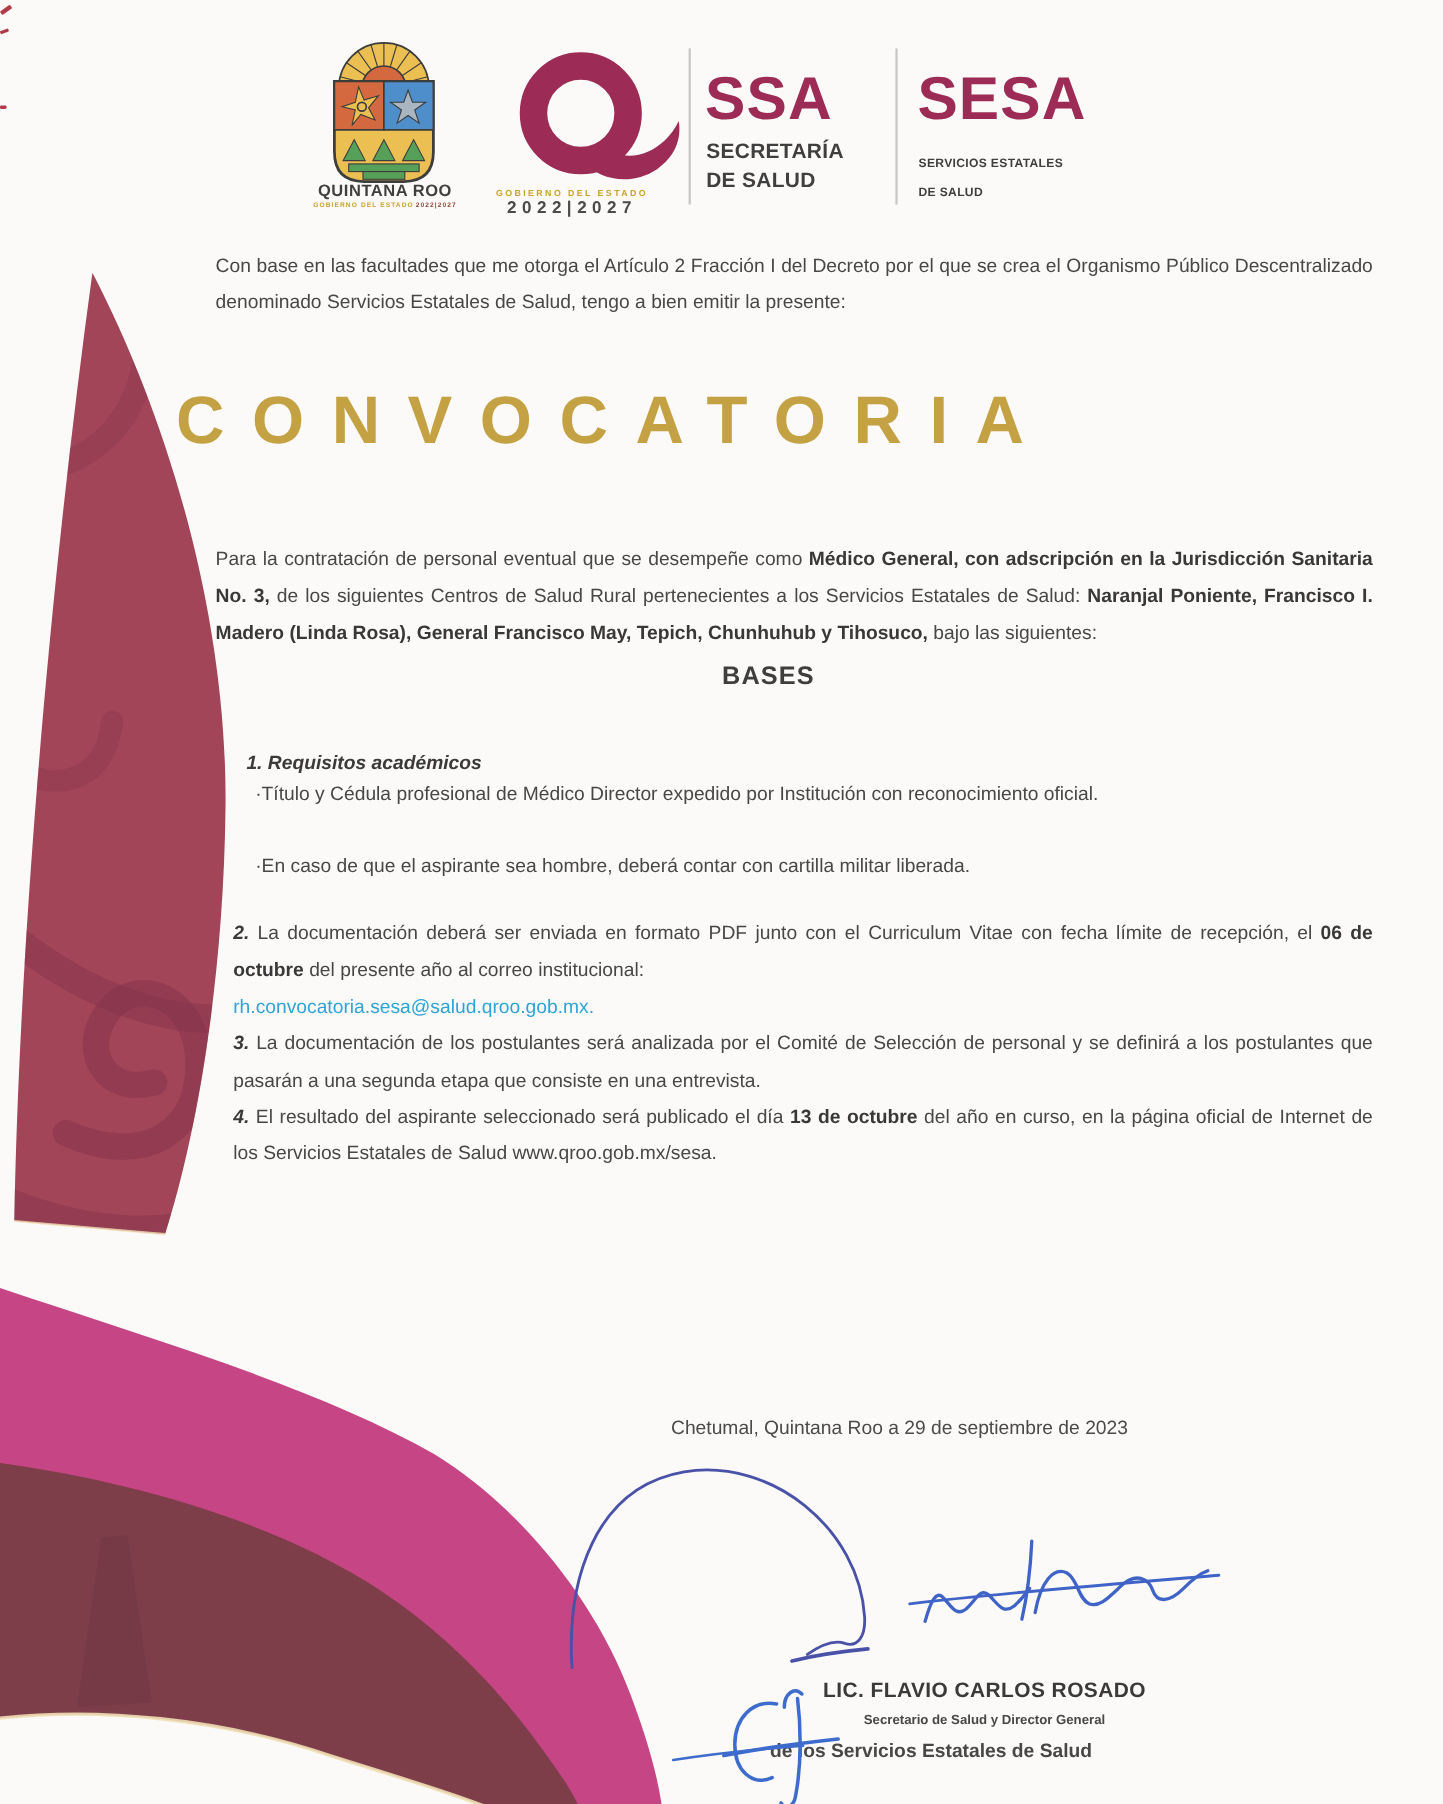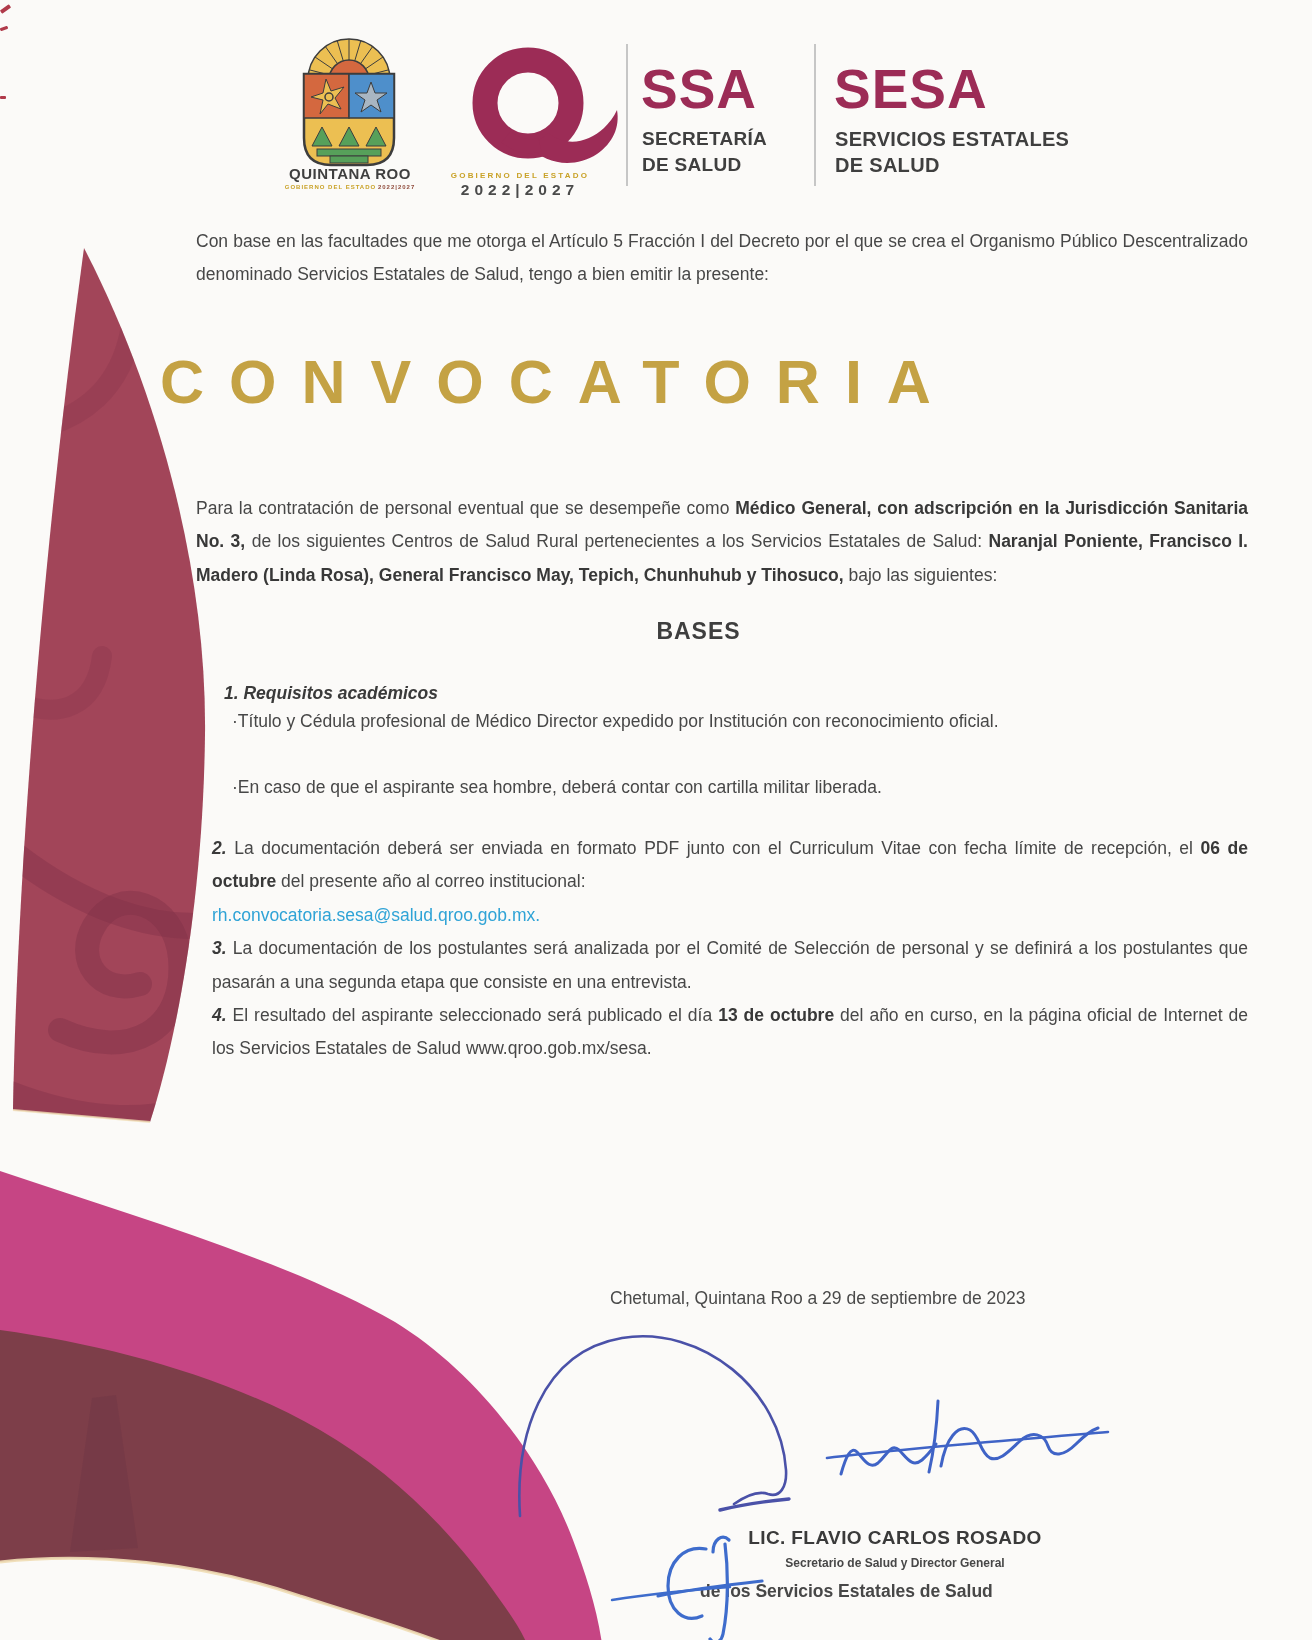--- a/index.html
+++ b/index.html
@@ -15,31 +15,31 @@
   .coat-sub{left:268px;top:184px;width:164px;text-align:center;font-size:6px;font-weight:700;}
   .coat-sub .g{color:#c9a227;letter-spacing:1px;}
   .coat-sub .y{color:#8f4a3a;letter-spacing:1px;}
   .q-sub1{left:430px;top:171px;width:180px;text-align:center;font-size:8px;font-weight:700;color:#c9a227;letter-spacing:2.2px;}
   .q-sub2{left:426px;top:181px;width:188px;text-align:center;font-size:15.5px;font-weight:700;color:#4a4a4a;letter-spacing:5px;}
   .acronym{font-size:55px;font-weight:800;color:#9c2c56;letter-spacing:1px;line-height:1;}
   .ssa-acro{left:641px;top:62px;}
   .sesa-acro{left:834px;top:62px;}
   .logo-sub{font-size:19px;font-weight:700;color:#3f3f3f;line-height:26px;letter-spacing:.3px;}
   .ssa-sub{left:642px;top:126px;}
-  .sesa-sub{left:835px;top:126px;font-size:20px;}
+  .sesa-sub{left:835px;top:136px;font-size:11px;}
   .vdiv{width:1.5px;background:#c6c6c6;top:44px;height:142px;}
   .vdiv.d1{left:626px;} .vdiv.d2{left:814px;}
   
   .para{font-size:17.5px;line-height:33.4px;text-align:justify;color:#474747;}
   .para b{color:#383838;}
   .intro{left:196px;top:225px;width:1052px;}
   .doc-title{left:160px;top:347px;width:1040px;text-align:left;
     font-size:61px;font-weight:700;letter-spacing:25px;color:#c4a244;white-space:nowrap;}
   .para2{left:196px;top:456px;width:1052px;margin-top:36px;}
-  .bases-h{left:196px;top:618px;width:1005px;text-align:center;font-size:23px;font-weight:800;color:#3e3e3e;letter-spacing:1px;}
+  .bases-h{left:196px;top:601px;width:1005px;text-align:center;font-size:23px;font-weight:800;color:#3e3e3e;letter-spacing:1px;}
   .req-title{left:212px;top:671px;font-size:17.5px;font-weight:800;font-style:italic;color:#3a3a3a;}
   .bullet{left:232px;width:1014px;}
   .bu1{top:705px;}
   .bu2{top:771px;}
   .items{left:212px;top:832px;width:1036px;}
   .items p{margin:0;}
   .num{font-weight:800;font-style:italic;color:#3a3a3a;}
   .email{display:block;color:#2fa3d6;text-align:left;}
   .dateline{left:610px;top:1288px;font-size:17.5px;color:#4a4a4a;white-space:nowrap;}
   
@@ -135,21 +135,21 @@
   <div>SECRETARÍA</div>
   <div>DE SALUD</div>
 </div>
 
 <div class="abs acronym sesa-acro">SESA</div>
 <div class="abs logo-sub sesa-sub">
   <div>SERVICIOS ESTATALES</div>
   <div>DE SALUD</div>
 </div>
 
-<div class="abs para intro">Con base en las facultades que me otorga el Artículo 5 Fracción I del Decreto por el que se crea el Organismo Público Descentralizado denominado Servicios Estatales de Salud, tengo a bien emitir la presente:</div>
+<div class="abs para intro">Con base en las facultades que me otorga el Artículo 2 Fracción I del Decreto por el que se crea el Organismo Público Descentralizado denominado Servicios Estatales de Salud, tengo a bien emitir la presente:</div>
 
 <div class="abs doc-title">CONVOCATORIA</div>
 
 <p class="abs para para2"><span>Para la contratación de personal eventual que se desempeñe como </span><b>Médico General, con adscripción en la Jurisdicción Sanitaria No. 3,</b><span> de los siguientes Centros de Salud Rural pertenecientes a los Servicios Estatales de Salud: </span><b>Naranjal Poniente, Francisco I. Madero (Linda Rosa), General Francisco May, Tepich, Chunhuhub y Tihosuco,</b><span> bajo las siguientes:</span></p>
 
 <div class="abs bases-h">BASES</div>
 
 <p class="abs req-title" style="margin:12px;text-align:right;"><span class="num">1.</span><span> Requisitos académicos</span></p>
 
 <p class="abs para bullet bu1" style="margin:0;">·Título y Cédula profesional de Médico Director expedido por Institución con reconocimiento oficial.</p>

